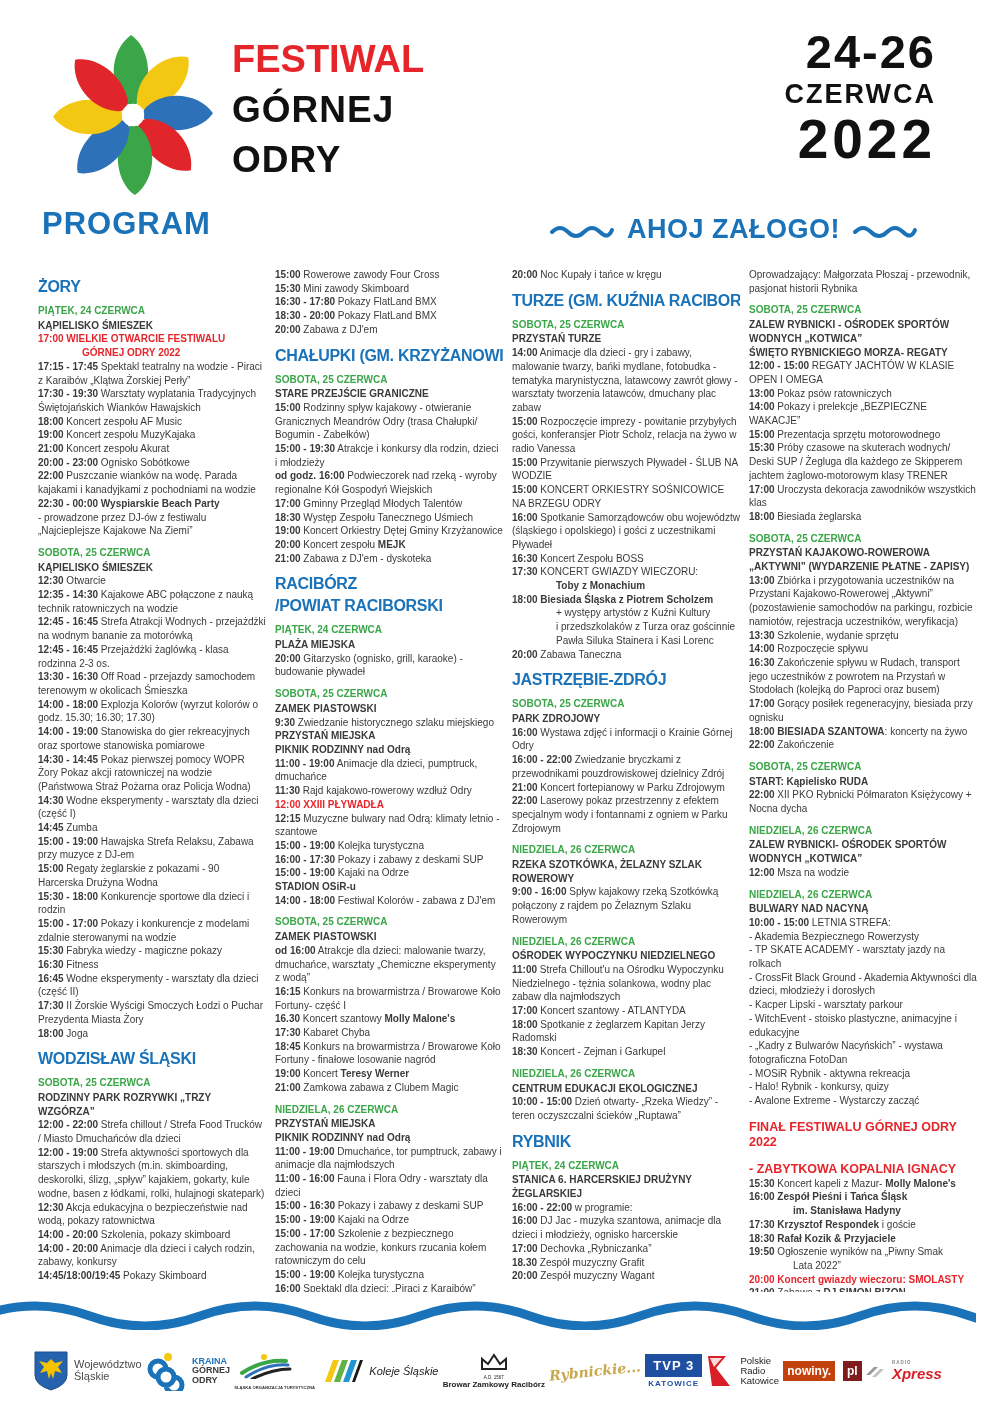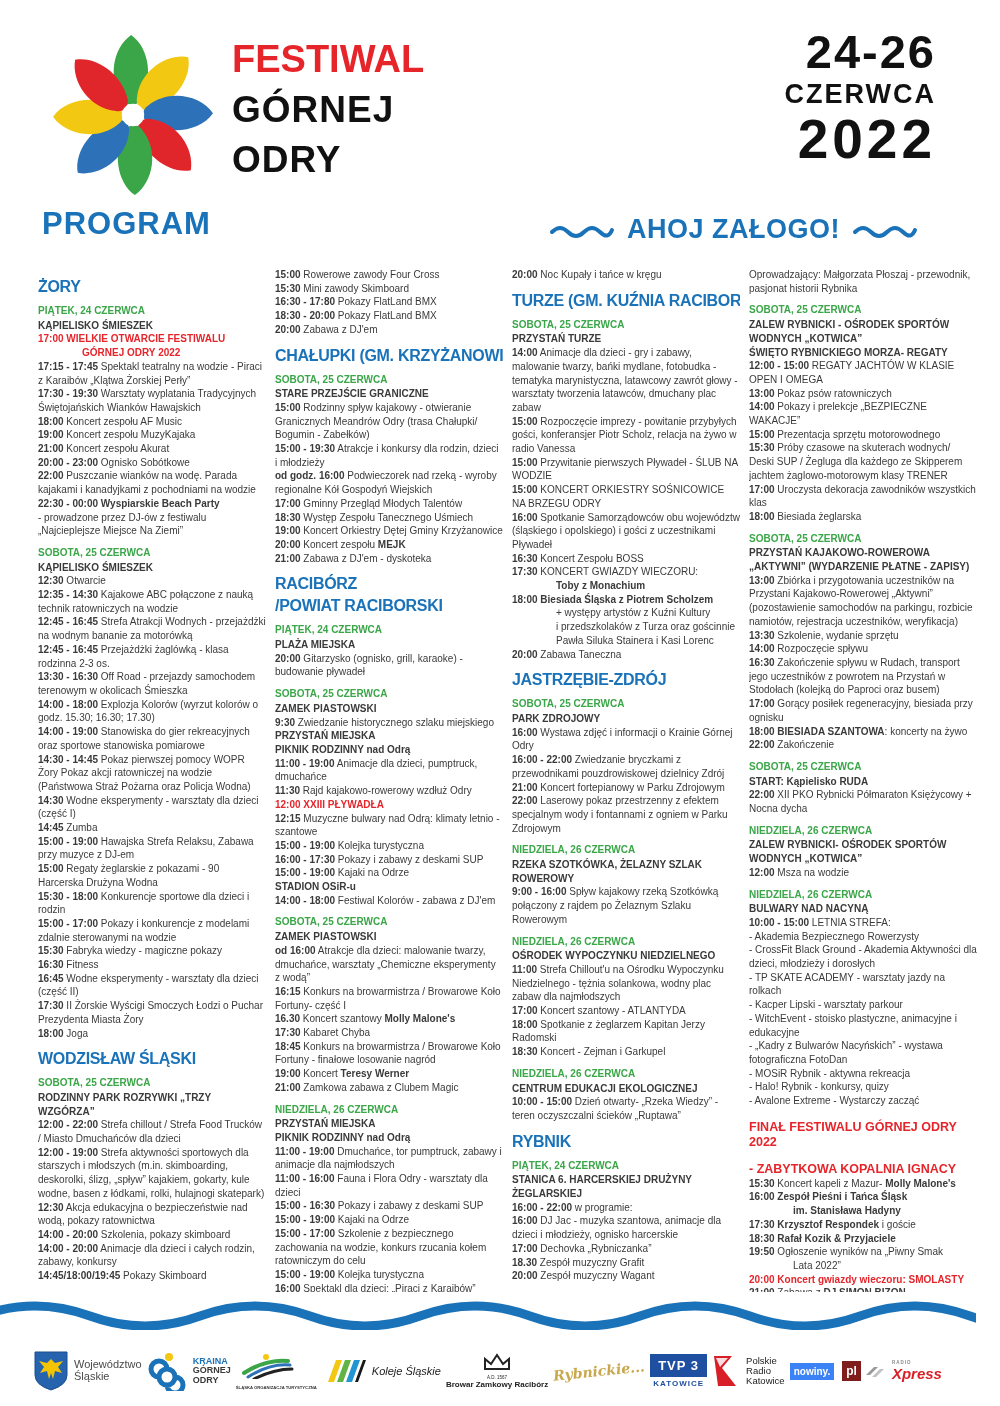--- a/index.html
+++ b/index.html
@@ -42,21 +42,21 @@
   .koleje-name{font-size:11px;font-style:italic;color:#222;}
   .browar{text-align:center;color:#222;}
   .browar .ad{font-size:4.5px;}
   .browar .bn{font-size:8px;font-weight:700;}
   .ryb-script{font-family:"DejaVu Serif",serif;font-style:italic;font-weight:700;color:#c9a84c;font-size:14px;transform:rotate(-6deg);}
   .tvp{text-align:center;}
   .tvp-box{background:#1f4fa0;color:#fff;font-weight:800;font-size:13px;padding:4px 8px;border-radius:0;letter-spacing:1px;}
   .tvp-kat{color:#1f4fa0;font-weight:800;font-size:8px;margin-top:2px;letter-spacing:1px;}
   .pr-name{font-size:9.5px;color:#222;}
   .nowiny{display:flex;align-items:center;}
-  .nowiny .nb{background:#3b82f6;color:#fff;font-weight:800;font-size:10px;padding:3px 4px;}
+  .nowiny .nb{background:#c2410c;color:#fff;font-weight:800;font-size:12px;padding:3px 4px;}
   .nowiny .np{background:#7f1d1d;color:#fff;font-weight:800;font-size:12px;padding:3px 4px;margin-left:2px;}
   .xpress{text-align:left;line-height:1;}
   .xpress .xr{font-size:4.5px;font-weight:700;color:#888;letter-spacing:1px;}
   .xpress .xn{color:#d81e26;font-weight:800;font-style:italic;font-size:15px;}
 </style>
 </head>
 <body>
 
 <div class="page">
 
@@ -121,21 +121,21 @@
         <div class="ln red ind">GÓRNEJ ODRY 2022</div>
         <div class="ln e"><b>17:15 - 17:45</b>   Spektakl teatralny na wodzie - Piraci z Karaibów „Klątwa Żorskiej Perły”</div>
         <div class="ln e"><b>17:30 - 19:30</b>  Warsztaty wyplatania Tradycyjnych Świętojańskich Wianków Hawajskich</div>
         <div class="ln e"><b>18:00</b>   Koncert zespołu AF Music</div>
         <div class="ln e"><b>19:00</b>   Koncert zespołu MuzyKajaka</div>
         <div class="ln e"><b>21:00</b>   Koncert zespołu Akurat</div>
         <div class="ln e"><b>20:00 - 23:00</b>   Ognisko Sobótkowe</div>
         <div class="ln e"><b>22:00</b>   Puszczanie wianków na wodę. Parada kajakami i kanadyjkami z pochodniami na wodzie</div>
         <div class="ln e"><b>22:30 - 00:00  Wyspiarskie Beach Party</b></div>
         <div class="ln plain">- prowadzone przez DJ-ów z festiwalu</div>
-        <div class="ln plain">„Najcieplejsze Miejsce Na Ziemi”</div>
+        <div class="ln plain">„Najcieplejsze Kajakowe Na Ziemi”</div>
         <div class="ln day">SOBOTA, 25 CZERWCA</div>
         <div class="ln venue">KĄPIELISKO ŚMIESZEK</div>
         <div class="ln e"><b>12:30</b>    Otwarcie</div>
         <div class="ln e"><b>12:35 - 14:30</b>  Kajakowe ABC połączone z nauką technik ratowniczych na wodzie</div>
         <div class="ln e"><b>12:45 - 16:45</b>  Strefa Atrakcji Wodnych - przejażdżki na wodnym bananie za motorówką</div>
         <div class="ln e"><b>12:45 - 16:45</b>  Przejażdżki żaglówką - klasa rodzinna 2-3 os.</div>
         <div class="ln e"><b>13:30 - 16:30</b>  Off Road - przejazdy samochodem terenowym w okolicach Śmieszka</div>
         <div class="ln e"><b>14:00 - 18:00</b>  Explozja Kolorów (wyrzut kolorów o godz. 15.30; 16.30; 17.30)</div>
         <div class="ln e"><b>14:00 - 19:00</b>  Stanowiska do gier rekreacyjnych oraz sportowe stanowiska pomiarowe</div>
         <div class="ln e"><b>14:30 - 14:45</b>  Pokaz pierwszej pomocy WOPR Żory Pokaz akcji ratowniczej na wodzie (Państwowa Straż Pożarna oraz Policja Wodna)</div>
@@ -287,22 +287,22 @@
         <div class="ln day">SOBOTA, 25 CZERWCA</div>
         <div class="ln venue">START: Kąpielisko RUDA</div>
         <div class="ln e"><b>22:00</b>   XII PKO Rybnicki Półmaraton Księżycowy + Nocna dycha</div>
         <div class="ln day">NIEDZIELA, 26 CZERWCA</div>
         <div class="ln venue">ZALEW RYBNICKI- OŚRODEK SPORTÓW WODNYCH „KOTWICA”</div>
         <div class="ln e"><b>12:00</b>  Msza na wodzie</div>
         <div class="ln day">NIEDZIELA, 26 CZERWCA</div>
         <div class="ln venue">BULWARY NAD NACYNĄ</div>
         <div class="ln e"><b>10:00 - 15:00</b> LETNIA STREFA:</div>
         <div class="ln plain">-  Akademia Bezpiecznego Rowerzysty</div>
+        <div class="ln plain">-  TP SKATE ACADEMY - warsztaty jazdy na rolkach</div>
         <div class="ln plain">-  CrossFit Black Ground - Akademia Aktywności dla dzieci, młodzieży i dorosłych</div>
-        <div class="ln plain">-  TP SKATE ACADEMY - warsztaty jazdy na rolkach</div>
         <div class="ln plain">-  Kacper Lipski - warsztaty parkour</div>
         <div class="ln plain">-  WitchEvent - stoisko plastyczne, animacyjne i edukacyjne</div>
         <div class="ln plain">-  „Kadry z Bulwarów Nacyńskich” - wystawa fotograficzna FotoDan</div>
         <div class="ln plain">-  MOSiR Rybnik - aktywna rekreacja</div>
         <div class="ln plain">-  Halo! Rybnik - konkursy, quizy</div>
         <div class="ln plain">-  Avalone Extreme - Wystarczy zacząć</div>
         <div class="ln finale">FINAŁ FESTIWALU GÓRNEJ ODRY 2022</div>
         <div class="ln finale finale2">- ZABYTKOWA KOPALNIA IGNACY</div>
         <div class="ln e"><b>15:30</b>   Koncert kapeli z Mazur- <b>Molly Malone's</b></div>
         <div class="ln e"><b>16:00</b>   <b>Zespół Pieśni i Tańca Śląsk</b></div>

